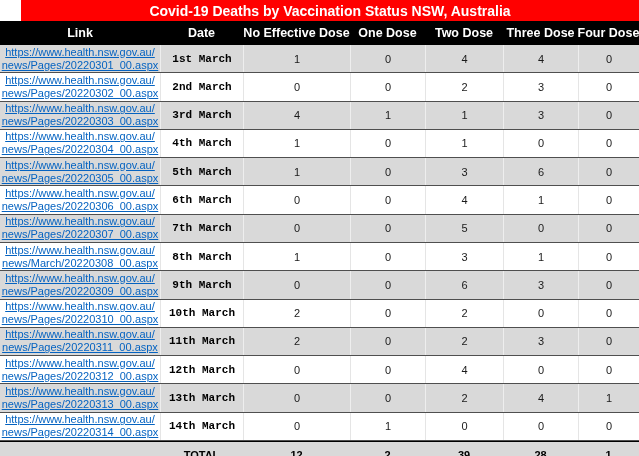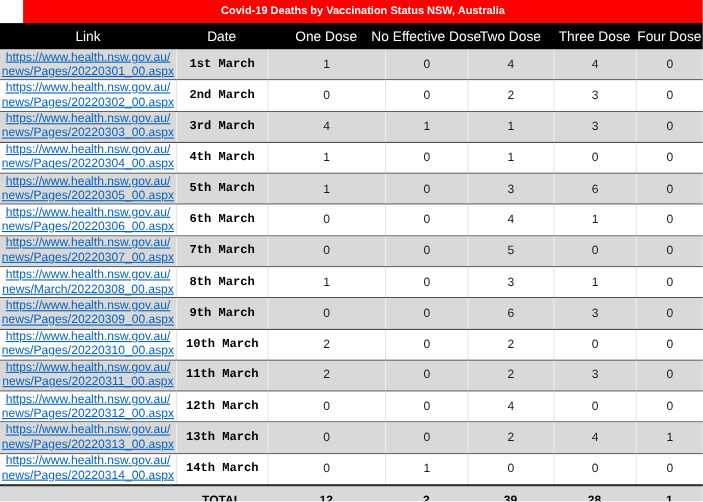--- a/index.html
+++ b/index.html
@@ -5,26 +5,26 @@
   :root{
     --cols: 160px 83px 107px 75px 78px 75px 61px;
   }
   *{ box-sizing:border-box; margin:0; padding:0; }
   body{ font-family:"Liberation Sans", sans-serif; background:#fff; }
   #app{ width:639px; height:456px; overflow:hidden; background:#fff; }
 
   .title-bar{
     height:21px; background:var(--title_bg,#FF0000); color:var(--title_text,#fff);
     display:flex; align-items:center; justify-content:center;
-    font-size:10px; font-weight:bold;margin-left:21px;
+    font-size:14px; font-weight:bold;margin-left:21px;
   }
   .header-row{
     height:24px; background:var(--header_bg,#000); color:#fff;
     display:grid; grid-template-columns:var(--cols);
-    font-size:12.5px; font-weight:normal;
+    font-size:12.5px; font-weight:bold;
   }
   .header-row .hcell{ display:flex; align-items:center; justify-content:center; white-space:nowrap; }
 
   .data-rows{ height:396px; display:flex; flex-direction:column; }
   .row{
     flex:1; display:grid; grid-template-columns:var(--cols);
     border-bottom:1px solid #4f4f4f; background:#fff;
   }
   .row.gray{ background:var(--band_gray,#D9D9D9); }
   .cell{
@@ -52,22 +52,22 @@
 </head>
 <body>
 
 <div id="app">
 
   <div class="title-bar">Covid-19 Deaths by Vaccination Status NSW, Australia</div>
 
   <div class="header-row">
     <div class="hcell">Link</div>
     <div class="hcell">Date</div>
+    <div class="hcell">No Effective Dose</div>
     <div class="hcell">One Dose</div>
-    <div class="hcell">No Effective Dose</div>
     <div class="hcell">Two Dose</div>
     <div class="hcell">Three Dose</div>
     <div class="hcell">Four Dose</div>
   </div>
 
   <div class="data-rows">
 
     <div class="row gray">
       <div class="cell link-cell">
           <a class="link">

